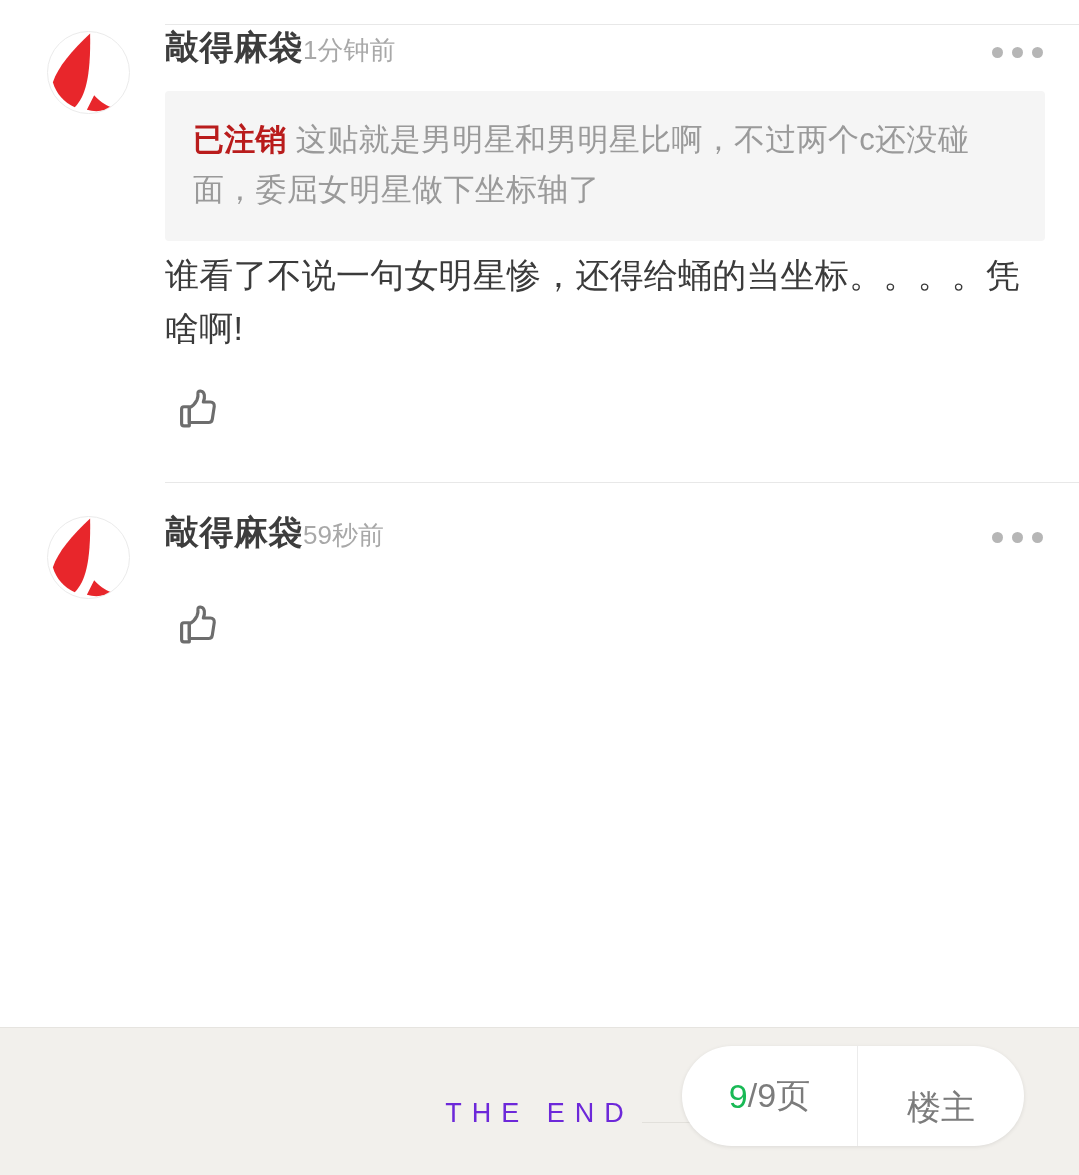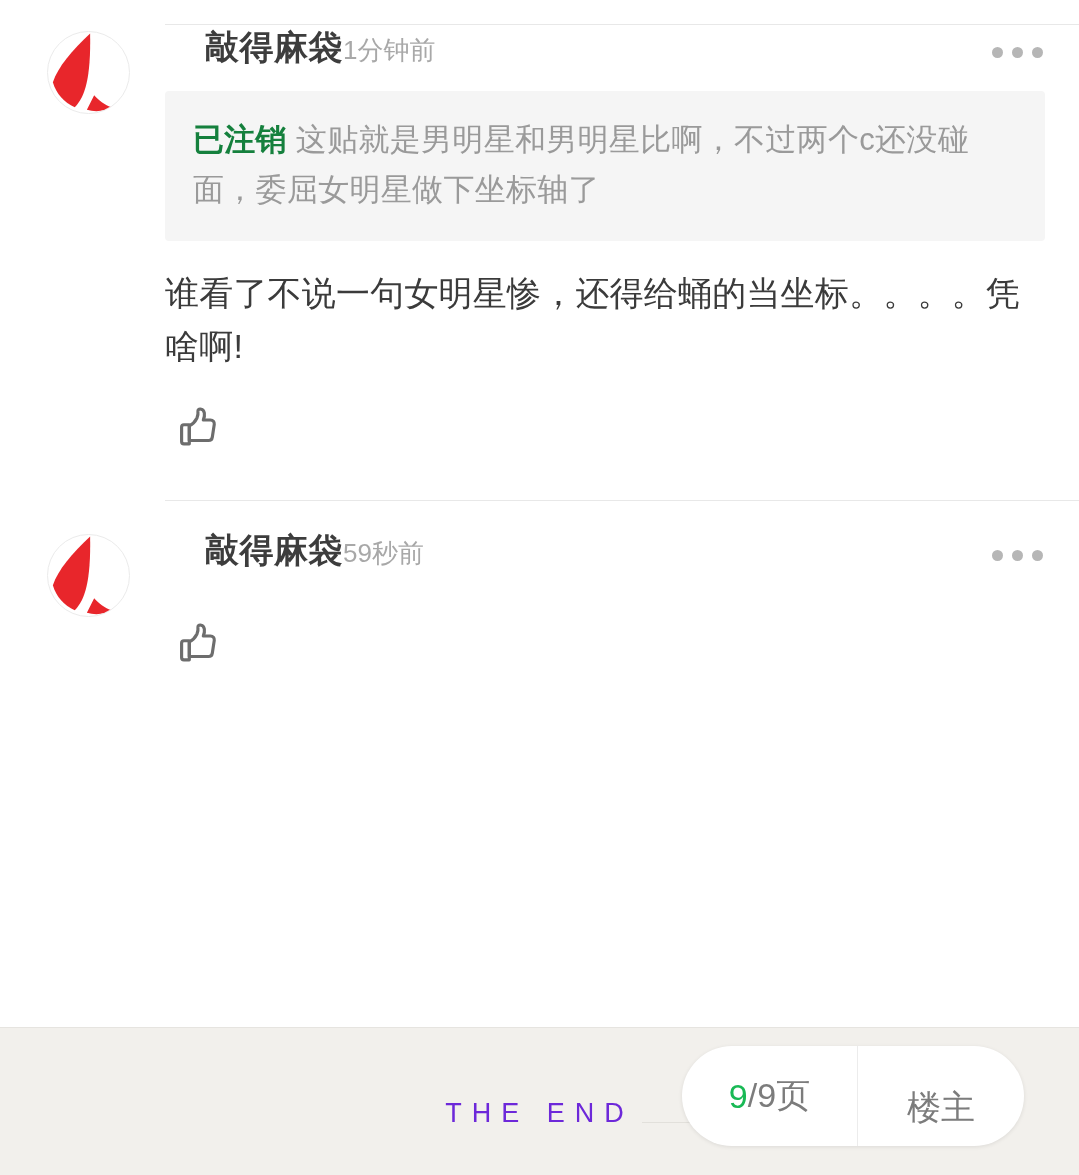--- a/index.html
+++ b/index.html
@@ -71,21 +71,20 @@
     position: relative;
     height: 62px;
   }
 
   .username {
     font-size: 34px;
     font-weight: bold;
     color: #3d3d3d;
     letter-spacing: 0.5px;
     white-space: nowrap;
-    margin-left: 40px;
   }
 
   .timestamp {
     font-size: 26px;
     color: #a8a8a8;
     white-space: nowrap;
   }
 
   .more-btn {
     position: absolute;
@@ -110,30 +109,30 @@
     background: #f5f5f5;
     border-radius: 4px;
     padding: 24px 28px 26px 28px;
     margin-top: 4px;
     font-size: 31px;
     line-height: 1.62;
     color: #9a9a9a;
     letter-spacing: 0.3px;
   }
   .quote-author {
-    color: #15803d;
+    color: #b91c1c;
     font-weight: bold;
   }
 
   
   .reply-text {
     font-size: 34px;
     line-height: 1.56;
     color: #3b3b3b;
-    margin-top: 26px;
+    margin-top: 8px;
     letter-spacing: 0.2px;
     word-break: break-all;
   }
 
   
   .like-row {
     margin-top: 22px;
     padding-bottom: 40px;
   }
   .like-btn {

